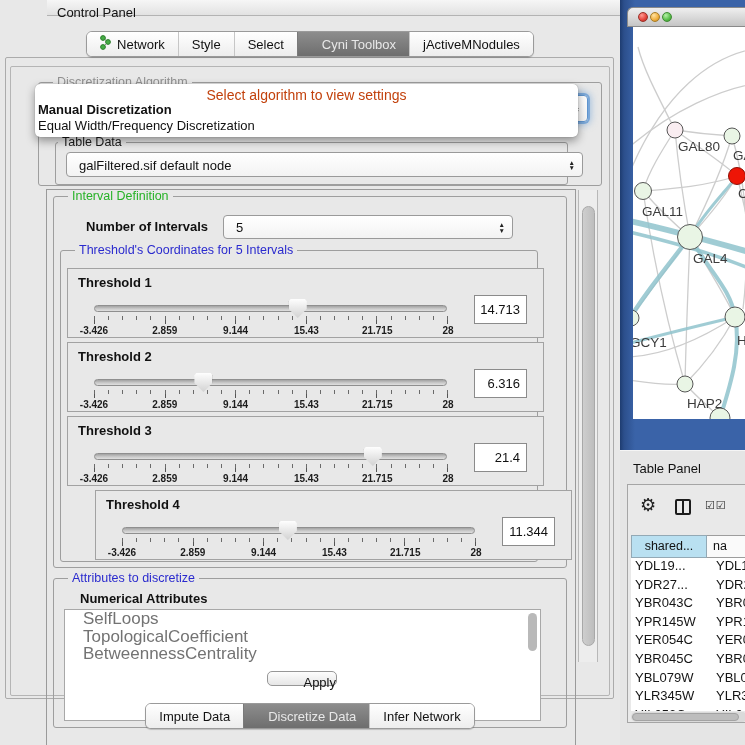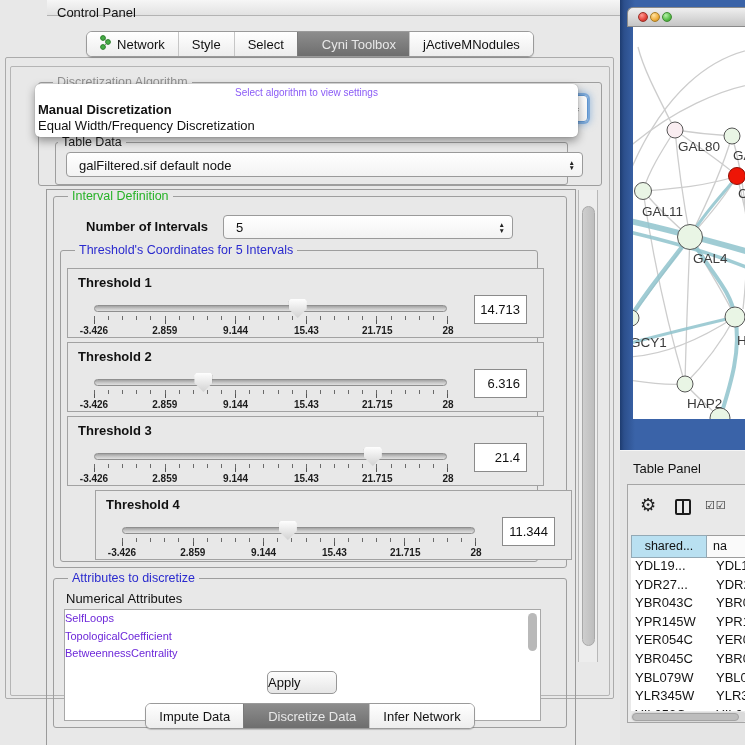--- a/index.html
+++ b/index.html
@@ -38,21 +38,21 @@
   .combo { position:absolute; background:linear-gradient(#ffffff,#f3f3f3); border:1px solid #9a9a9a;
     border-radius:4px; font-size:13px; color:#111; }
   .combo .combo-text { position:absolute; left:12px; top:50%; transform:translateY(-50%); white-space:nowrap; }
   .spin { position:absolute; right:7px; top:50%; transform:translateY(-50%); display:flex; flex-direction:column;
     align-items:center; color:#222; font-size:6.5px; line-height:5.5px; letter-spacing:0; }
   .combo.focused { border-color:#5f95cf; box-shadow:0 0 0 2px rgba(106,158,214,.8), 0 0 7px 3px rgba(106,158,214,.55); }
 
   
   .popup { position:absolute; left:35px; top:84px; width:543px; height:53px; background:#fff;
     border-radius:5px; box-shadow:0 4px 10px rgba(0,0,0,.38), 0 0 1px rgba(0,0,0,.4); z-index:40; }
-  .popup-header { text-align:center; color:#8b5cf6; font-size:10px; padding-top:3px; height:18px; }
+  .popup-header { text-align:center; color:#c2410c; font-size:14px; padding-top:3px; height:18px; }
   .popup-item { font-size:13px; color:#111; padding-left:3px; height:16px; line-height:16px; }
   .popup-item.bold { font-weight:bold; }
 
   
   .viewport { position:absolute; left:46px; top:189px; width:530px; height:609px; border:1px solid #9a9a9a; overflow:hidden; }
   .v-scrollbar { position:absolute; left:578px; top:190px; width:20px; height:472px; background:#ededed;
     border-left:1px solid #b8b8b8; border-right:1px solid #b8b8b8; }
   .v-thumb { position:absolute; left:3px; top:16px; width:13px; height:440px; background:linear-gradient(to right,#cecece,#bdbdbd);
     border:1px solid #a8a8a8; border-radius:7px; }
 
@@ -69,28 +69,28 @@
   .ticks { position:absolute; left:0; top:16px; width:354px; height:8px;
     background-image:
       repeating-linear-gradient(90deg,#6a6a6a 0,#6a6a6a 1px,transparent 1px,transparent 14.12px),
       repeating-linear-gradient(90deg,#555 0,#555 1px,transparent 1px,transparent 70.6px);
     background-size:354px 4px,354px 8px; background-repeat:no-repeat; }
   .tick-labels { position:absolute; left:0; top:25px; width:354px; height:11px; }
   .tick-labels span { position:absolute; transform:translateX(-50%); font-size:10px; font-weight:bold; color:#1c1c1c; white-space:nowrap; }
   .value-box { position:absolute; left:406px; top:26px; width:53px; height:29px; background:#fff;
     border:1px solid #8b8b8b; font-size:13px; line-height:27px; text-align:right; padding-right:6px; color:#111; }
 
-  .attr-heading { position:absolute; left:12px; top:12px; font-weight:normal; font-size:13px; color:#111; }
+  .attr-heading { position:absolute; left:26px; top:12px; font-weight:bold; font-size:13px; color:#111; }
   .attr-list { position:absolute; left:10px; top:30px; width:477px; height:112px; background:#fff; border:1px solid #a8a8a8; overflow:hidden; }
-  .list-item { font-size:11px; color:#6d28d9; padding-left:0; line-height:17.5px; white-space:nowrap; }
+  .list-item { font-size:17px; color:#737373; padding-left:18px; line-height:17.5px; white-space:nowrap; }
   .list-scroll-thumb { position:absolute; right:3px; top:3px; width:9px; height:38px; background:#b9b9b9; border-radius:5px; }
 
-  .apply-btn { position:absolute; left:267px; top:671px; width:70px; height:23px;
+  .apply-btn { position:absolute; left:267px; top:671px; width:70px; height:15px;
     background:linear-gradient(#fdfdfd,#e6e6e6); border:1px solid #979797; border-radius:5px;
-    font-size:13px; color:#111; text-align:left; line-height:21px; }
+    font-size:13px; color:#111; text-align:right; line-height:21px; }
 
   .bottom-tabs-row { position:absolute; left:0; top:703px; width:620px; display:flex; justify-content:center; }
 
   
   .net-window { position:absolute; left:620px; top:0; width:125px; height:450px;
     background:linear-gradient(to right,#1e3c70 0,#2c4f8c 4px,#3a63a8 15px); }
   .net-titlebar { position:absolute; left:7px; top:7px; width:118px; height:20px;
     background:linear-gradient(#efefef,#c5c5c5); border:1px solid #8a8a8a; border-right:none;
     border-top-left-radius:6px; }
   .light { position:absolute; top:4px; width:10px; height:10px; border-radius:50%; }

